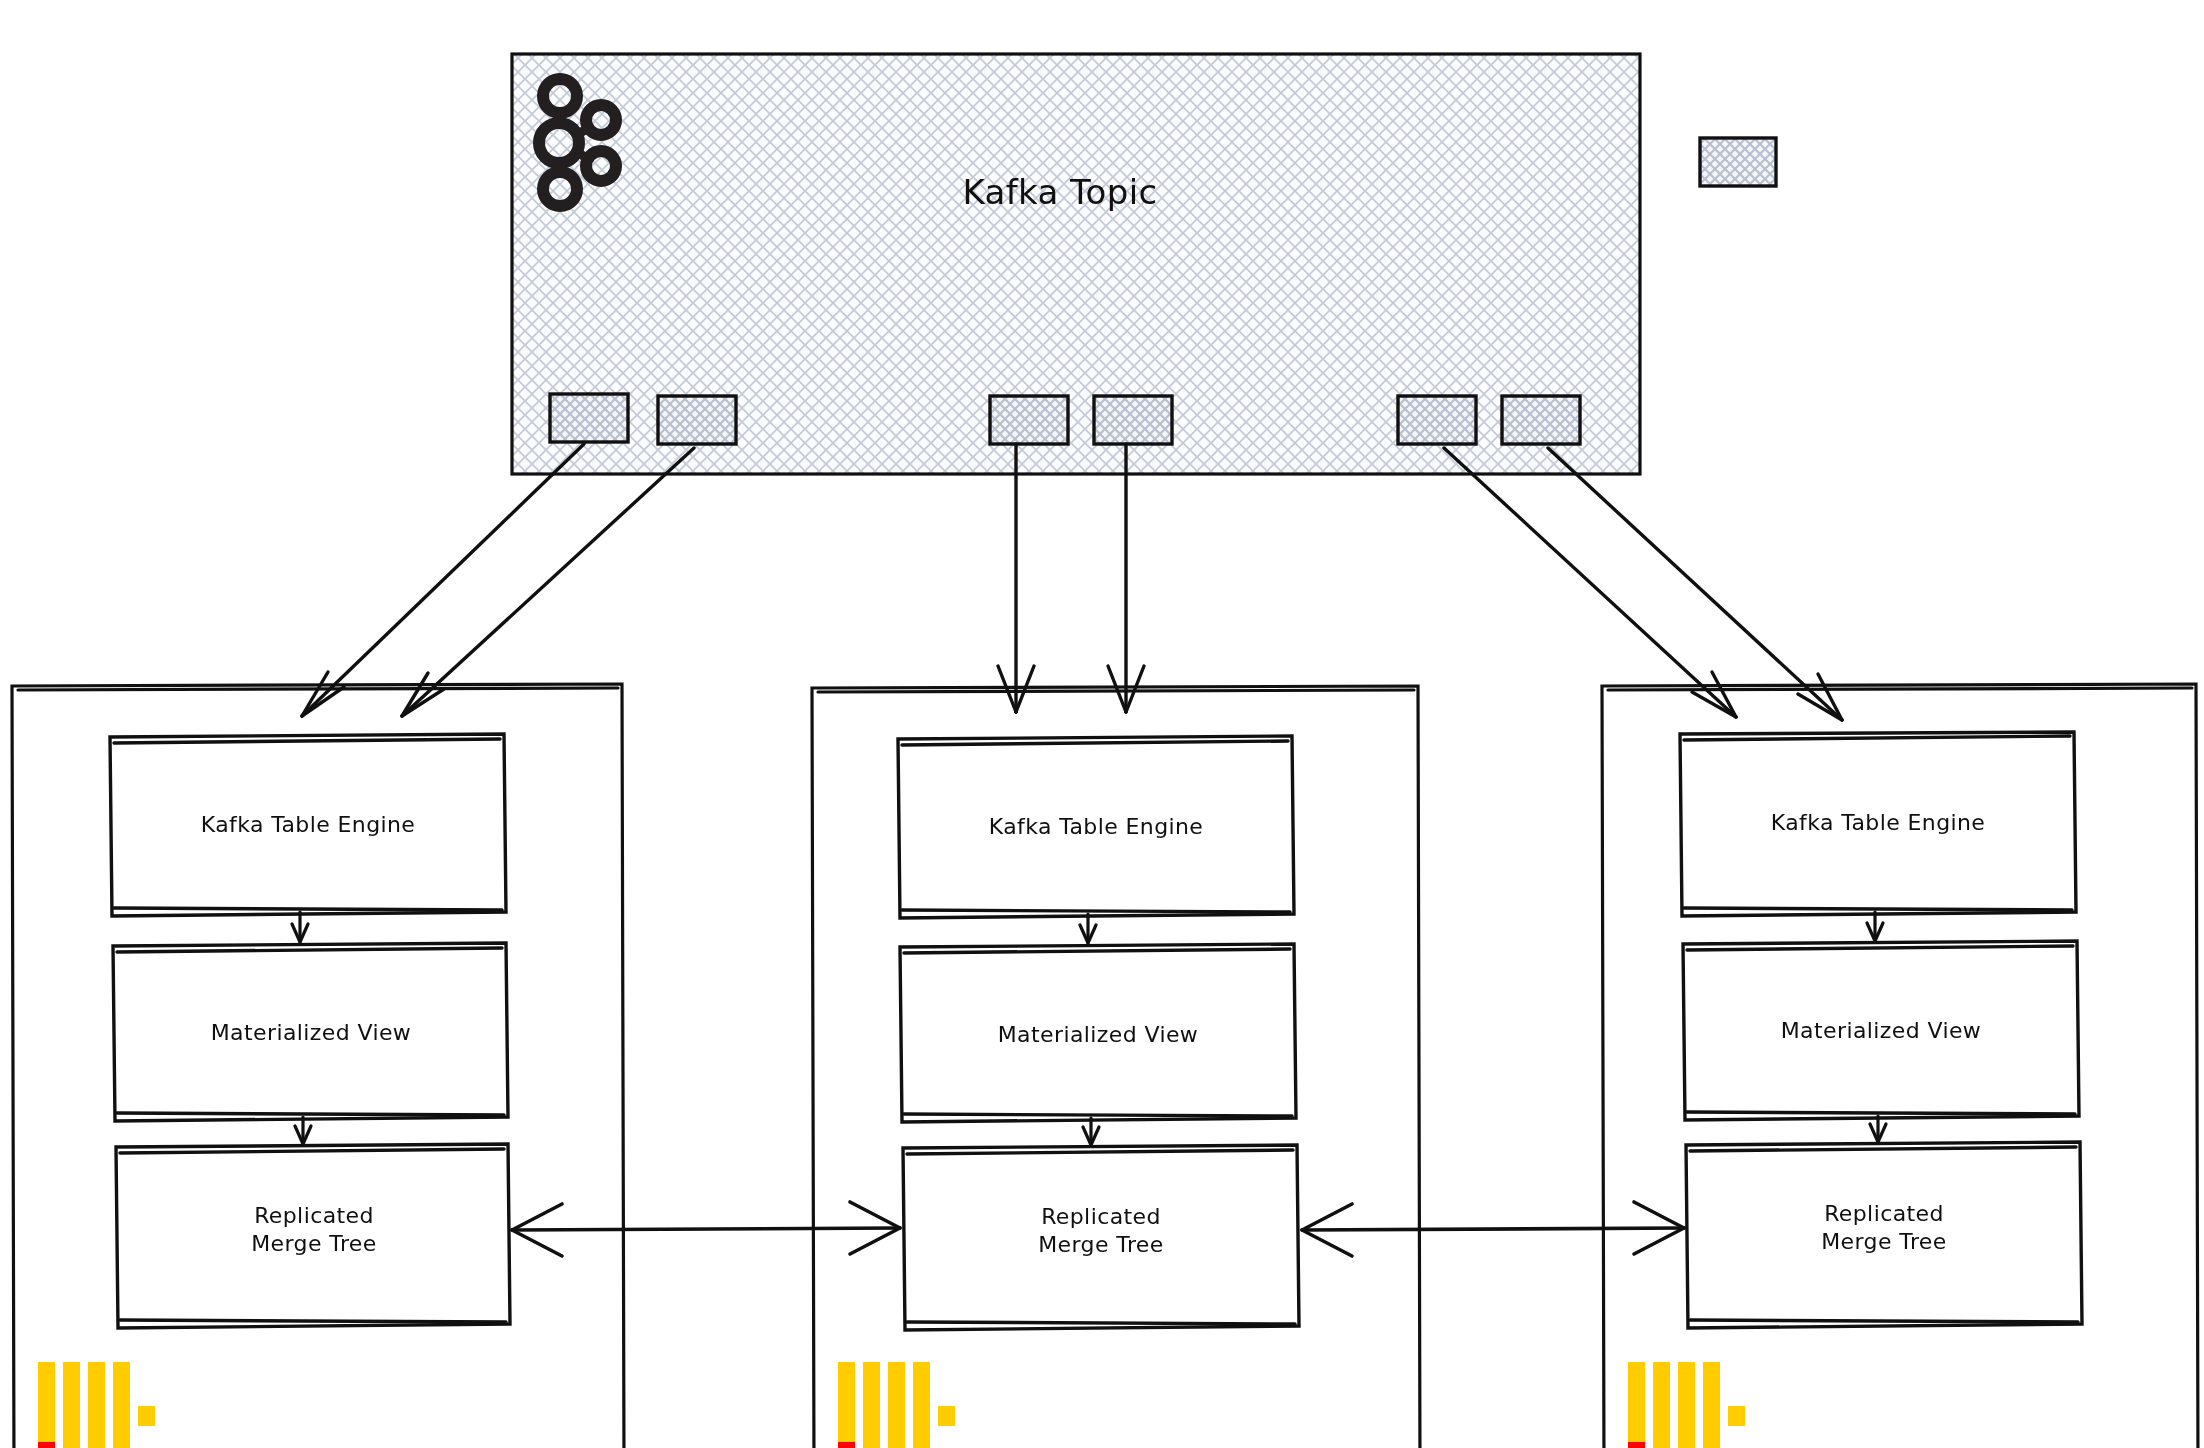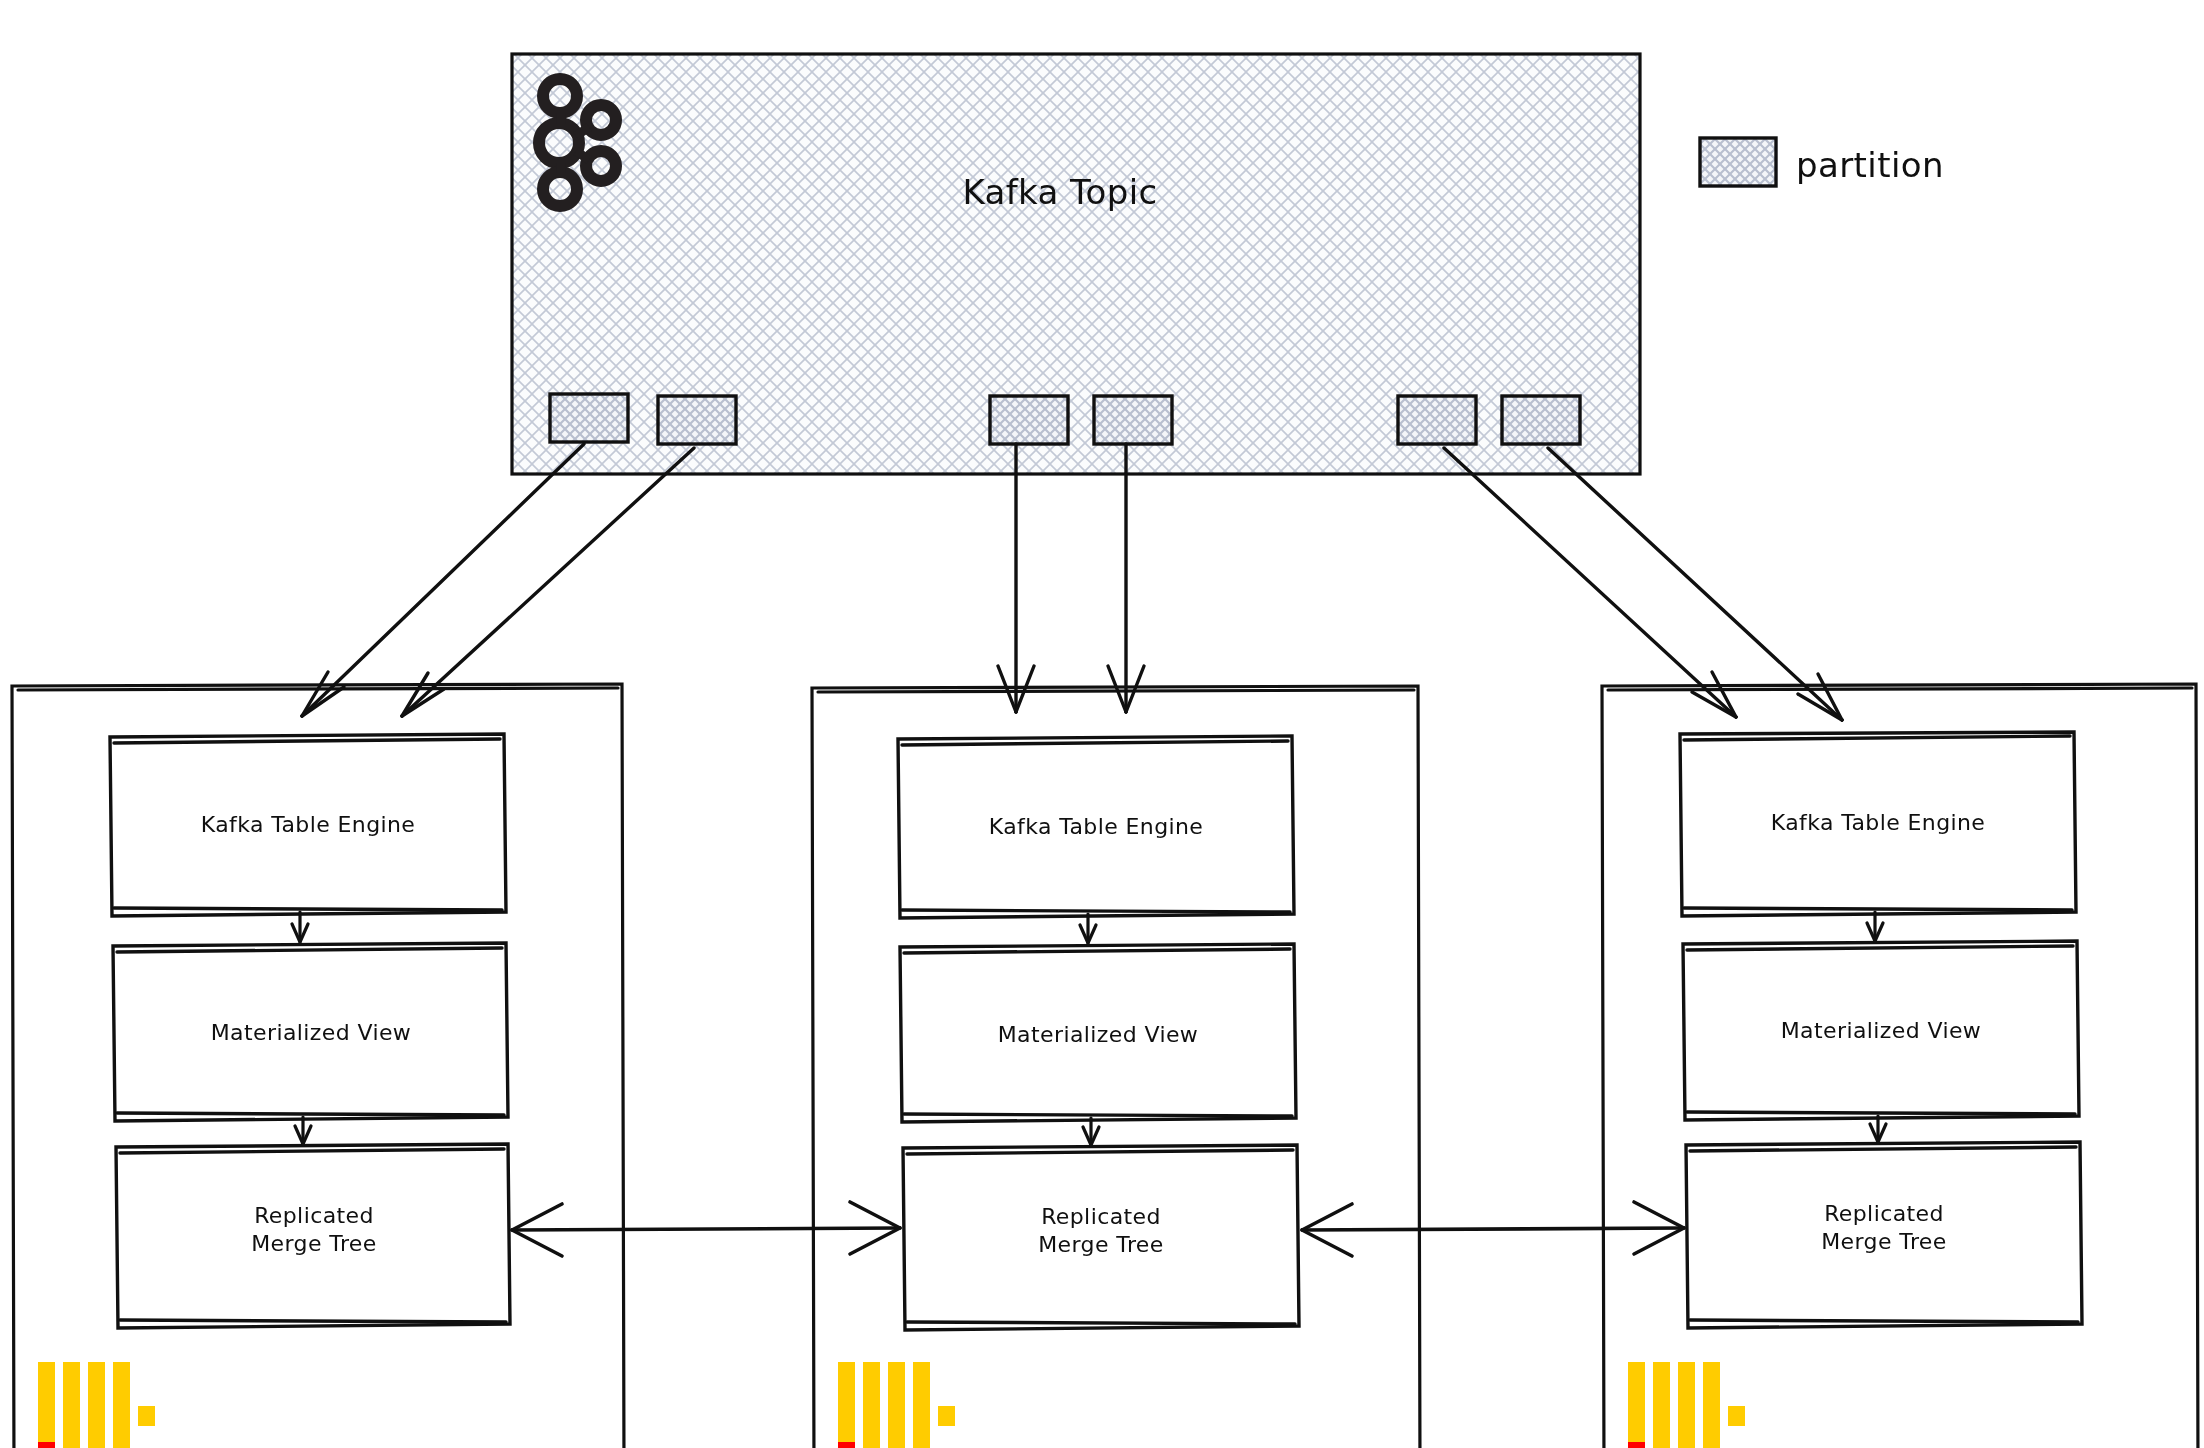--- a/index.html
+++ b/index.html
@@ -239,21 +239,20 @@
       <rect x="1628" y="1398" width="17" height="20" fill="#FF0000"></rect>
       <rect x="1653" y="1318" width="17" height="100" fill="#FFCC00"></rect>
       <rect x="1678" y="1318" width="17" height="100" fill="#FFCC00"></rect>
       <rect x="1703" y="1318" width="17" height="100" fill="#FFCC00"></rect>
       <rect x="1728" y="1362" width="17" height="20" fill="#FFCC00"></rect>
     </g>
   </svg>
 
   <div class="lbl lbl-topic" style="left:900px; top:127px; width:320px;">Kafka Topic</div>
 
-  <div class="lbl lbl-legend" style="left:1796px; top:100px; width:300px; text-align:left;">partition</div>
 
   <div class="lbl lbl-node" style="left:110px; top:767px; width:396px;">Kafka Table Engine</div>
   <div class="lbl lbl-node" style="left:113px; top:975px; width:396px;">Materialized View</div>
   <div class="lbl lbl-node" style="left:116px; top:1158px; width:396px;">Replicated
 Merge Tree</div>
 
   <div class="lbl lbl-node" style="left:898px; top:769px; width:396px;">Kafka Table Engine</div>
   <div class="lbl lbl-node" style="left:900px; top:977px; width:396px;">Materialized View</div>
   <div class="lbl lbl-node" style="left:903px; top:1159px; width:396px;">Replicated
 Merge Tree</div>

